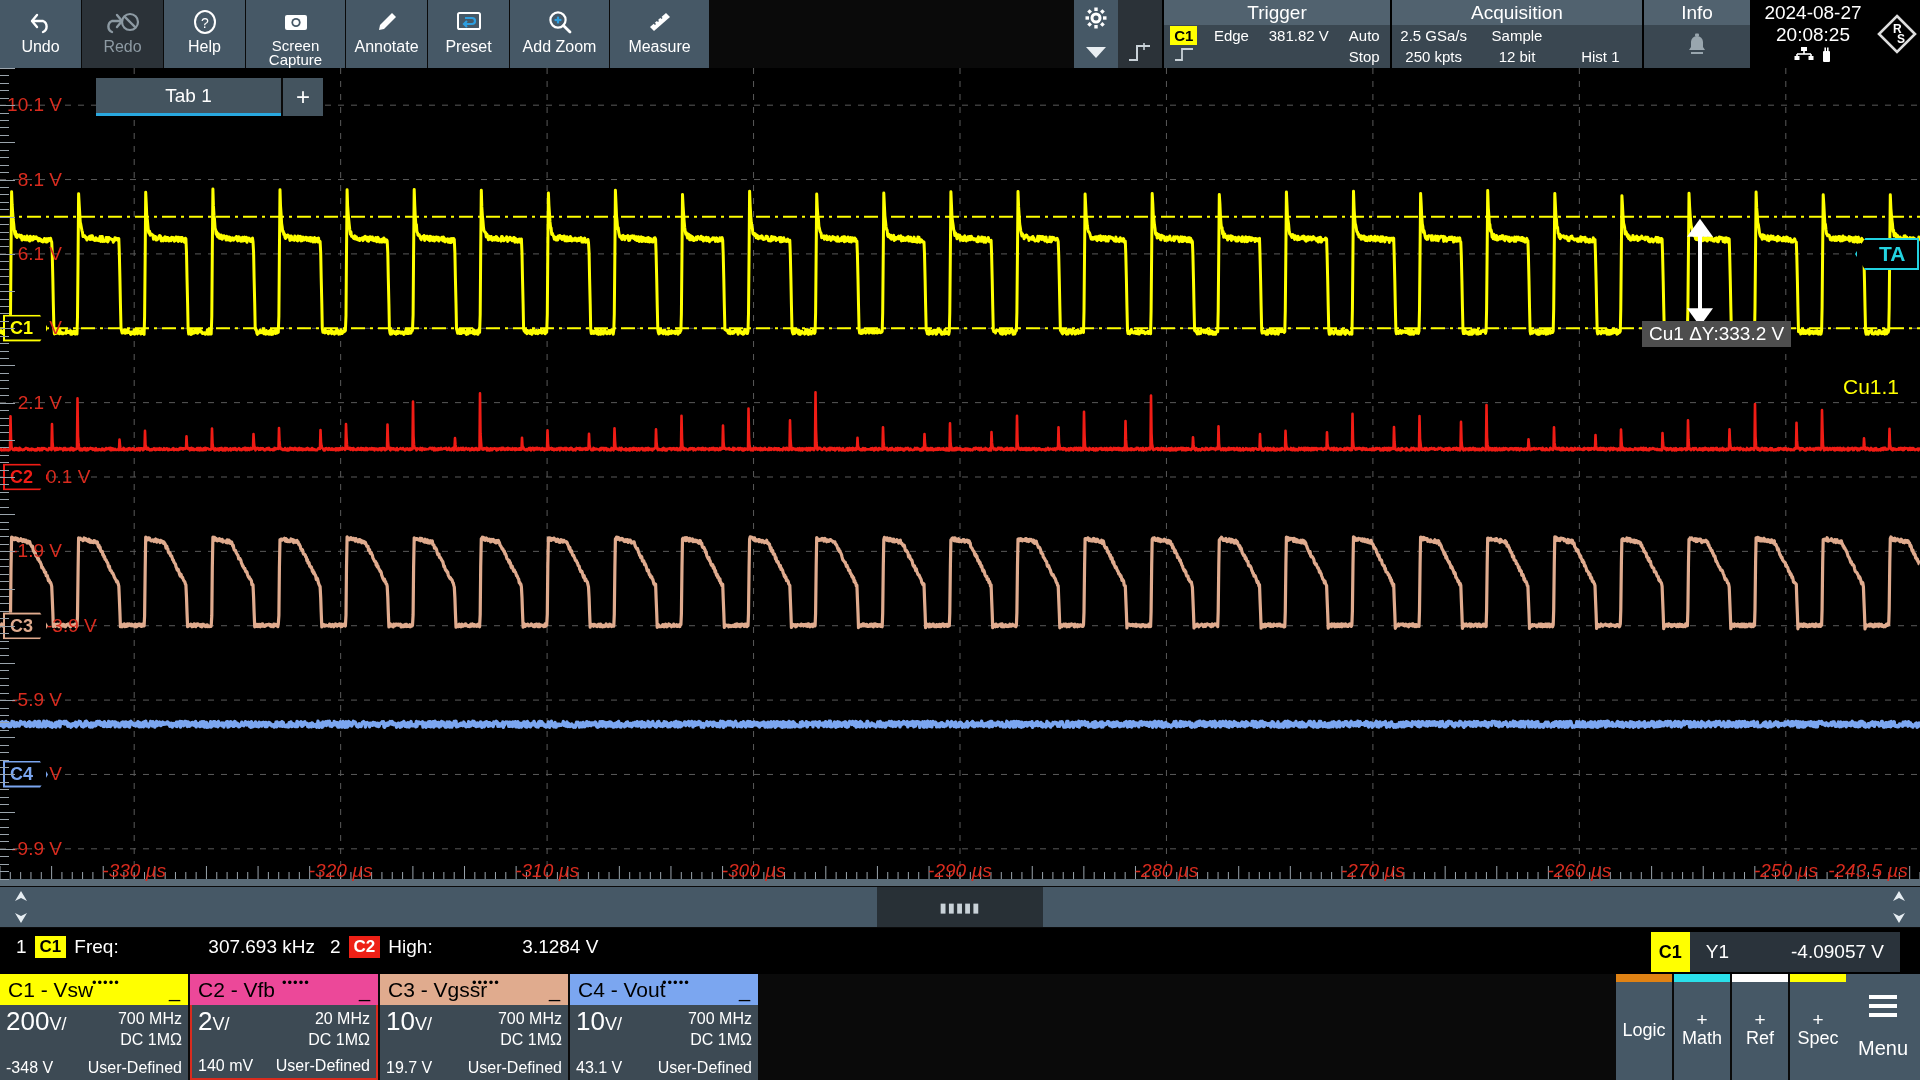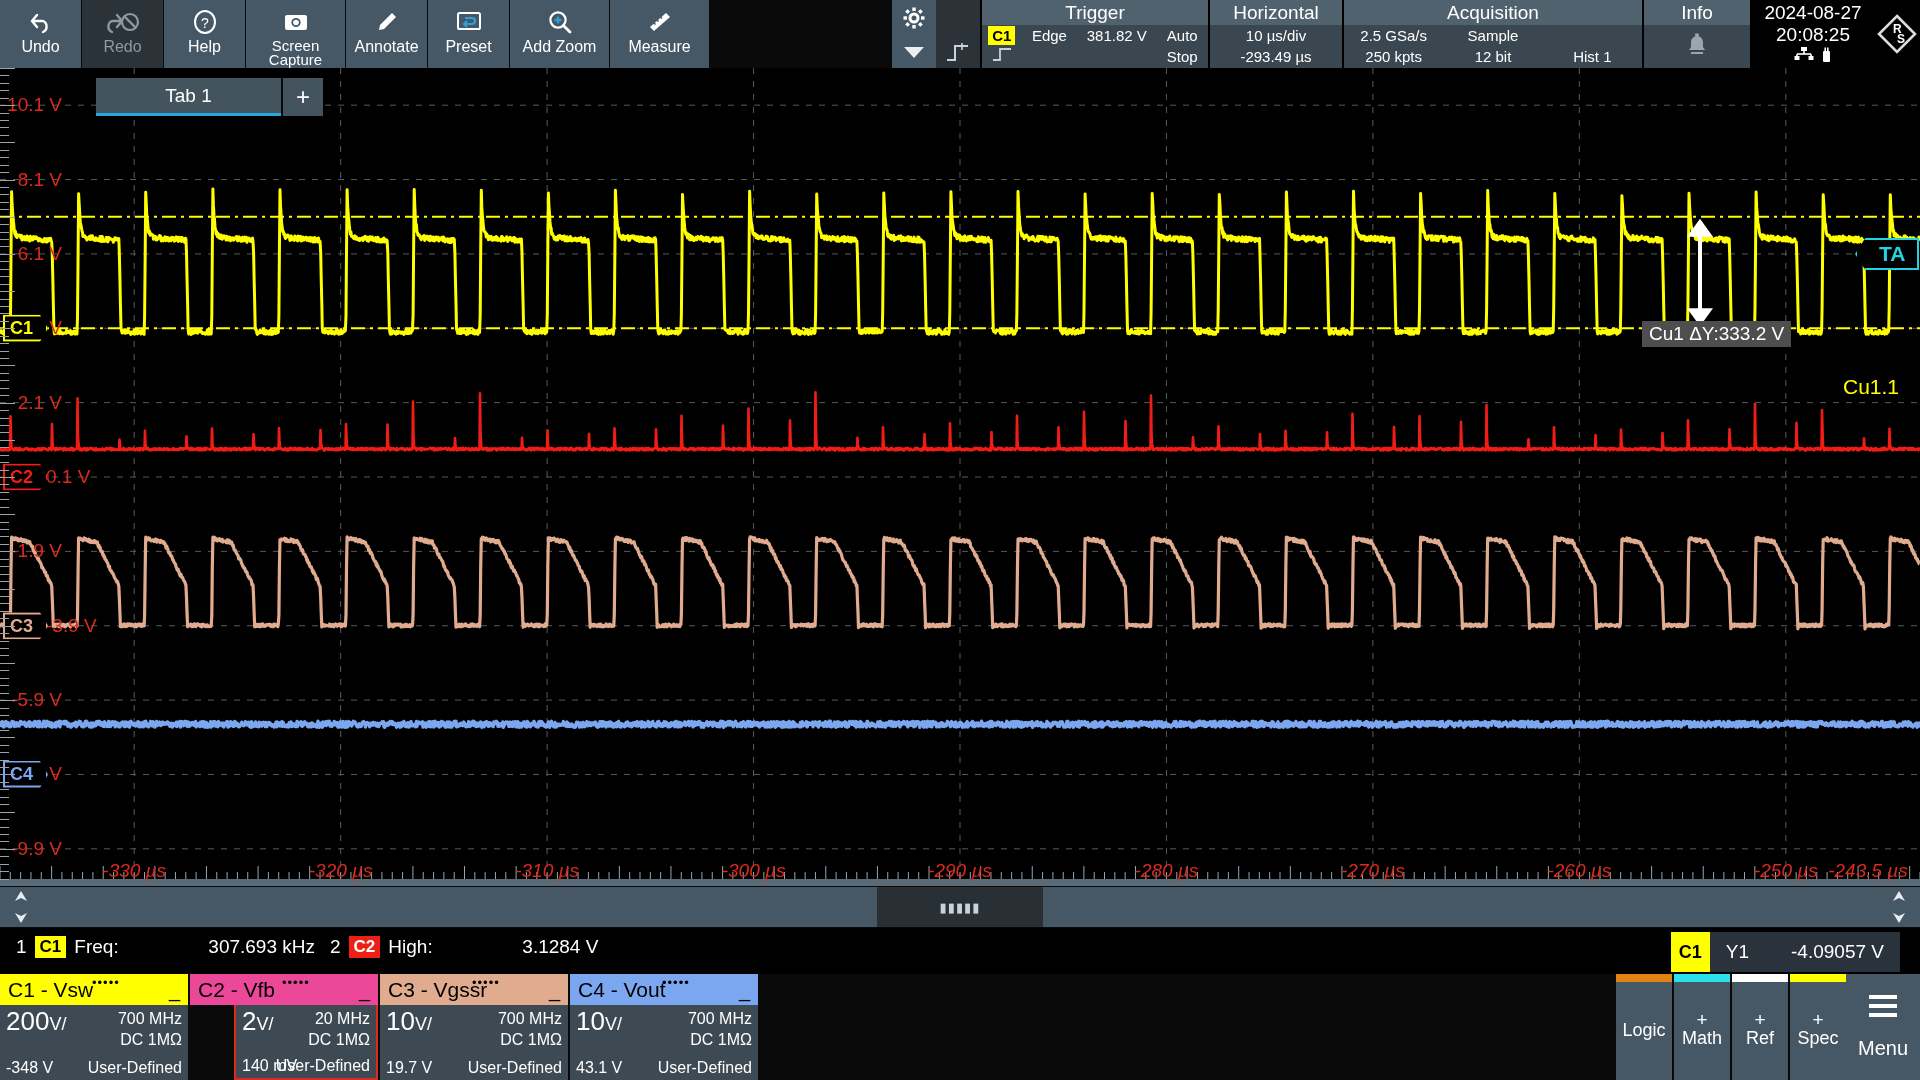--- a/index.html
+++ b/index.html
@@ -78,28 +78,28 @@
 
   
   .mrow { position:absolute; left:0; top:928px; width:1920px; height:46px; background:#000; }
   .mitem { position:absolute; display:flex; align-items:center; color:#fff; font-size:19px; gap:8px; }
   .mchip { font-weight:bold; font-size:17px; padding:1px 5px; }
   .cursbox { position:absolute; right:20px; top:932px; height:40px; display:flex;
              align-items:stretch; background:#2a333b; }
   .cursbox .cc { background:#ffff00; color:#000; font-weight:bold; font-size:18px;
                  padding:0 8px; display:flex; align-items:center; }
   .cursbox .cv { color:#fff; font-size:19px; padding:0 16px; display:flex;
-                 align-items:center; gap:42px; }
+                 align-items:center; gap:62px; }
 
   
   .chbar { position:absolute; left:0; top:974px; width:1920px; height:106px;
            background:#0a0a0a; display:flex; }
   .chcard { width:190px; height:106px; display:flex; flex-direction:column;
             border-right:2px solid #0a0a0a; }
-  .chcard.sel .chbody { border:2px solid #d92b1e; border-top:none;margin-left:44px; }
+  .chcard.sel .chbody { border:2px solid #d92b1e; border-top:none; }
   .chhead { height:31px; display:flex; align-items:center; justify-content:space-between;
             padding:8px 8px; font-size:21px; color:#000; position:relative; }
   .chdots { position:absolute; left:92px; top:1px; color:#000; font-size:13px;
             letter-spacing:1px; }
   .chminus { font-size:20px; line-height:10px; }
   .chbody { flex:1; background:#3d4a54; color:#fff; position:relative; padding:2px 6px; }
   .chscale { position:absolute; left:6px; top:1px; font-size:26px; }
   .chscale span { font-size:18px; }
   .chr1 { position:absolute; right:6px; top:5px; font-size:16px; }
   .chr2 { position:absolute; right:6px; top:26px; font-size:16px; }
@@ -254,31 +254,22 @@
           <div class="l1">381.82 V</div>
           <div class="l2">&nbsp;</div>
         </div>
         <div class="hp-col" style="width:52px">
           <div class="l1">Auto</div>
           <div class="l2">Stop</div>
         </div>
       </div>
     </div>
 
-    <div class="hpanel" style="width:134px">
-      <div class="hp-title">Horizontal</div>
-      <div class="hp-body">
-        <div class="hp-col" style="width:134px">
-          <div class="l1">10 µs/div</div>
-          <div class="l2">-293.49 µs</div>
-        </div>
-      </div>
-    </div>
-
-    <div class="hpanel" style="width:300px">
+
+    <div class="hpanel" style="width:252px">
       <div class="hp-title">Acquisition</div>
       <div class="hp-body">
         <div class="hp-col" style="width:100px">
           <div class="l1">2.5 GSa/s</div>
           <div class="l2">250 kpts</div>
         </div>
         <div class="hp-col" style="width:100px">
           <div class="l1">Sample</div>
           <div class="l2">12 bit</div>
         </div>

